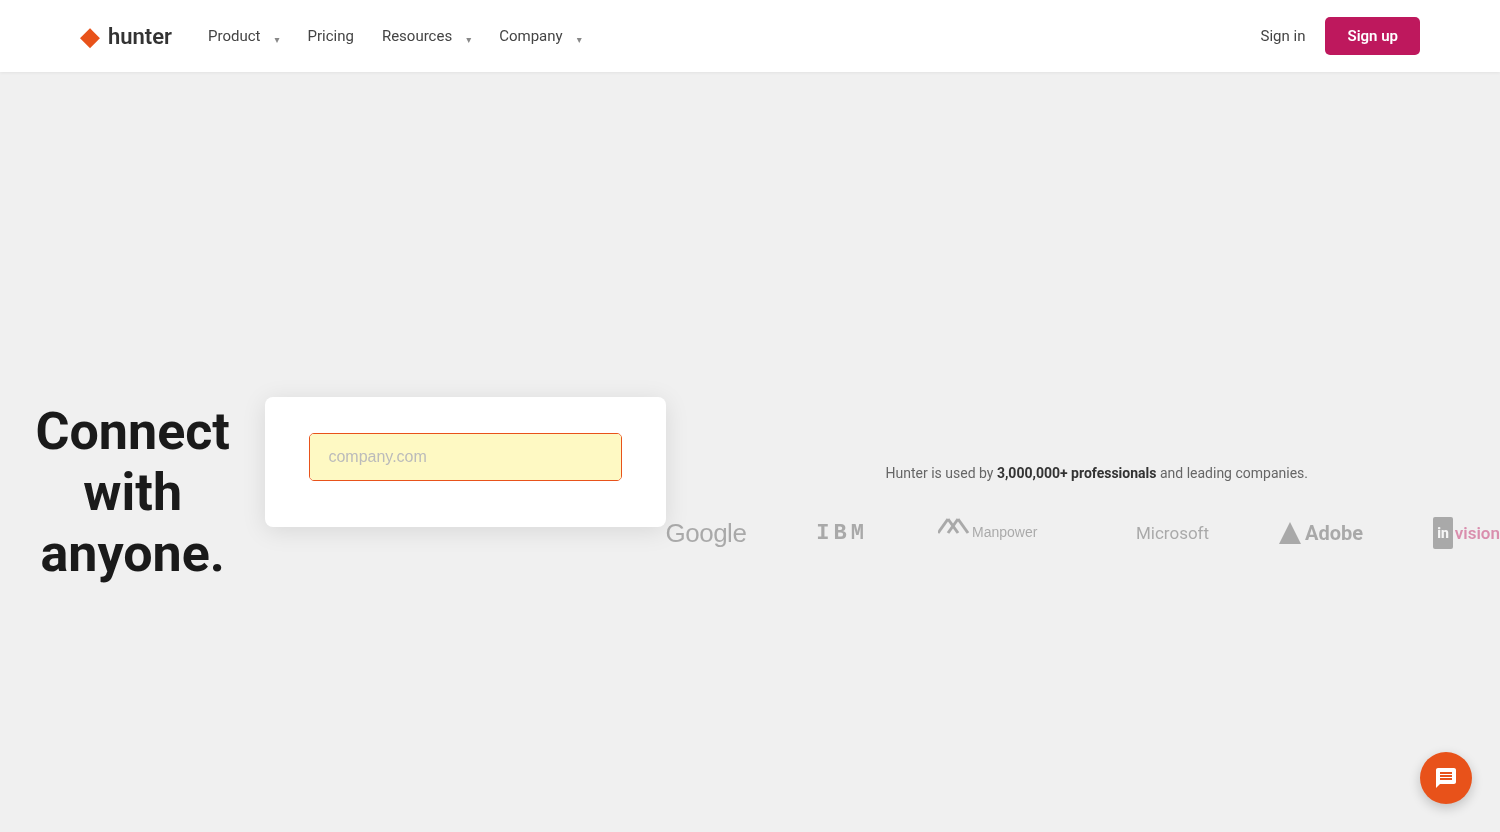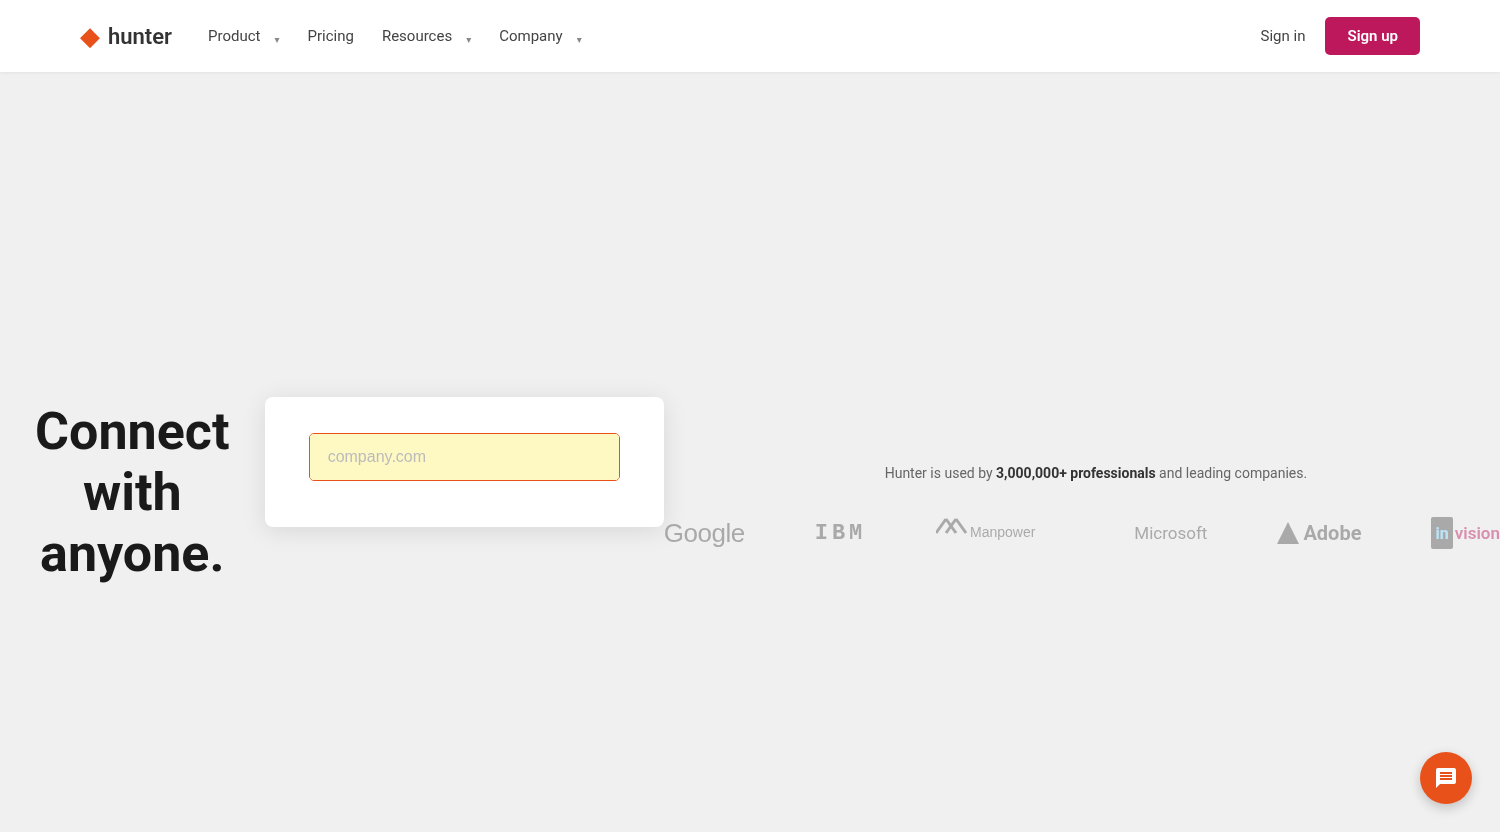--- a/index.html
+++ b/index.html
@@ -144,21 +144,21 @@
       align-items: center;
     }
     .logo-google { font-size: 26px; font-weight: 400; color: #555; letter-spacing: -0.5px; font-family: 'Arial', sans-serif; }
     .logo-ibm { font-size: 22px; font-weight: 700; color: #555; letter-spacing: 4px; font-family: 'Courier New', monospace; }
     .logo-manpower { font-size: 15px; font-weight: 600; color: #555; }
     .logo-microsoft { font-size: 17px; font-weight: 400; color: #555; display: flex; align-items: center; gap: 6px; text-align: right; }
     .ms-grid { display: grid; grid-template-columns: 1fr 1fr; gap: 2px; width: 18px; height: 18px; margin-right: 4px; }
     .ms-grid div { background: #555; }
     .logo-adobe { font-size: 20px; font-weight: 700; color: #555; display: flex; align-items: center; gap: 4px; }
     .logo-invision { font-size: 15px; font-weight: 600; color: #555; display: flex; align-items: center; gap: 2px; }
-    .inv-box { background: #555; color: #7dd3fc; font-size: 16px; font-weight: 800; padding: 16px 4px; border-radius: 2px; }
+    .inv-box { background: #555; color: #ffffff; font-size: 14px; font-weight: 800; padding: 16px 4px; border-radius: 2px; }
 
     
     .chat-btn {
       position: fixed;
       bottom: 28px;
       right: 28px;
       width: 52px;
       height: 52px;
       background: #e8521a;
       border-radius: 50%;

